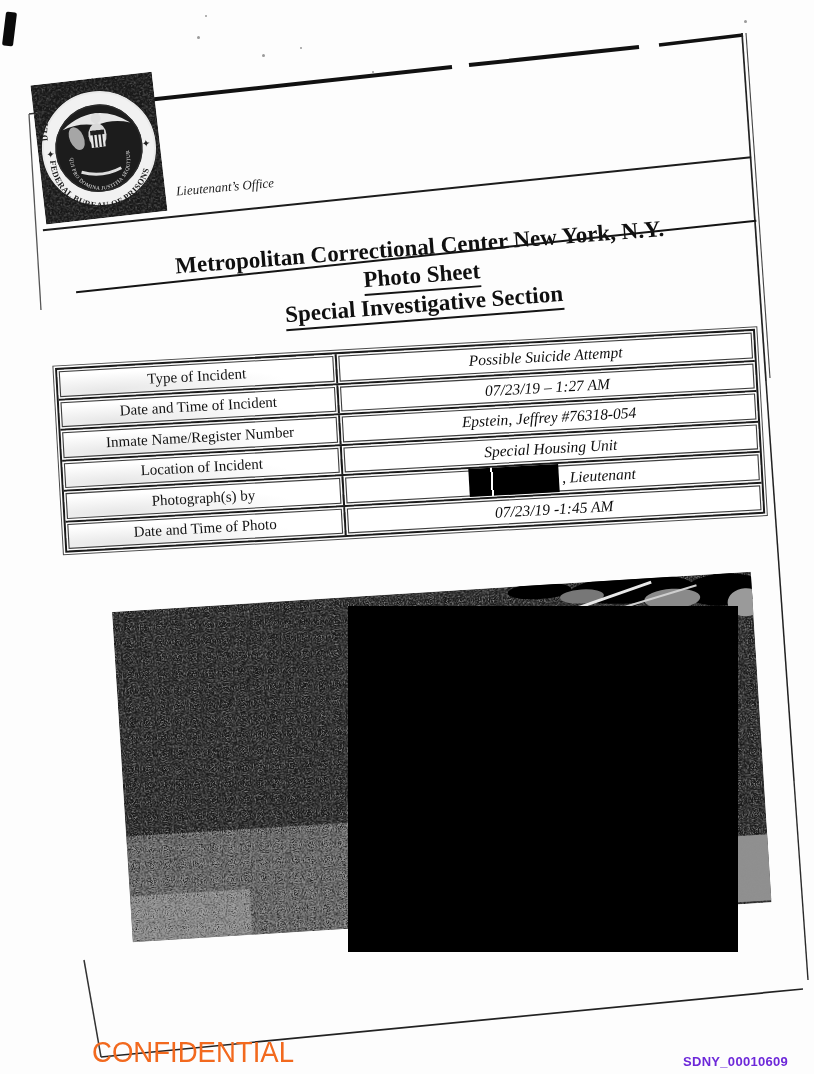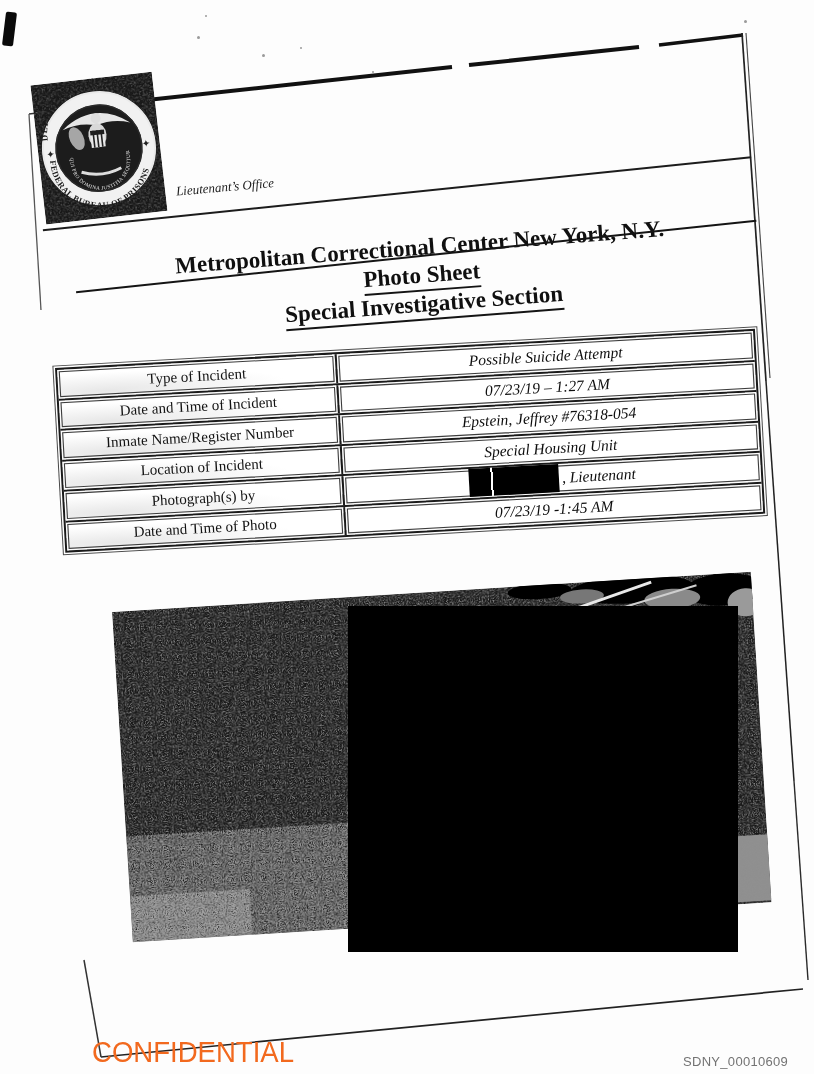--- a/index.html
+++ b/index.html
@@ -49,21 +49,21 @@
   
   #photo{position:absolute;left:112px;top:612px;width:640px;height:331px;
          transform:rotate(-3.6deg);transform-origin:0 0;z-index:2;}
   #redaction-box{position:absolute;left:348px;top:606px;width:390px;height:346px;background:#000;z-index:6;}
 
   
   #confidential{position:absolute;left:92px;top:1036px;font-family:"Liberation Sans",sans-serif;
                 font-size:29px;letter-spacing:0;color:#F2691E;transform:scaleX(.95);
                 transform-origin:0 0;z-index:7;}
   #bates{position:absolute;left:683px;top:1054px;font-family:"Liberation Sans",sans-serif;
-         font-size:13px;color:#737373;letter-spacing:.3px;z-index:7;}
+         font-size:13px;color:#6d28d9;letter-spacing:.3px;z-index:7;font-weight:bold;}
 </style>
 </head>
 <body>
 
 <div id="canvas">
 
   <div class="corner-blob"></div>
   <div class="speck" style="left:197px;top:36px;"></div>
   <div class="speck" style="left:262px;top:54px;"></div>
   <div class="speck" style="left:300px;top:47px;width:2px;height:2px;"></div>

